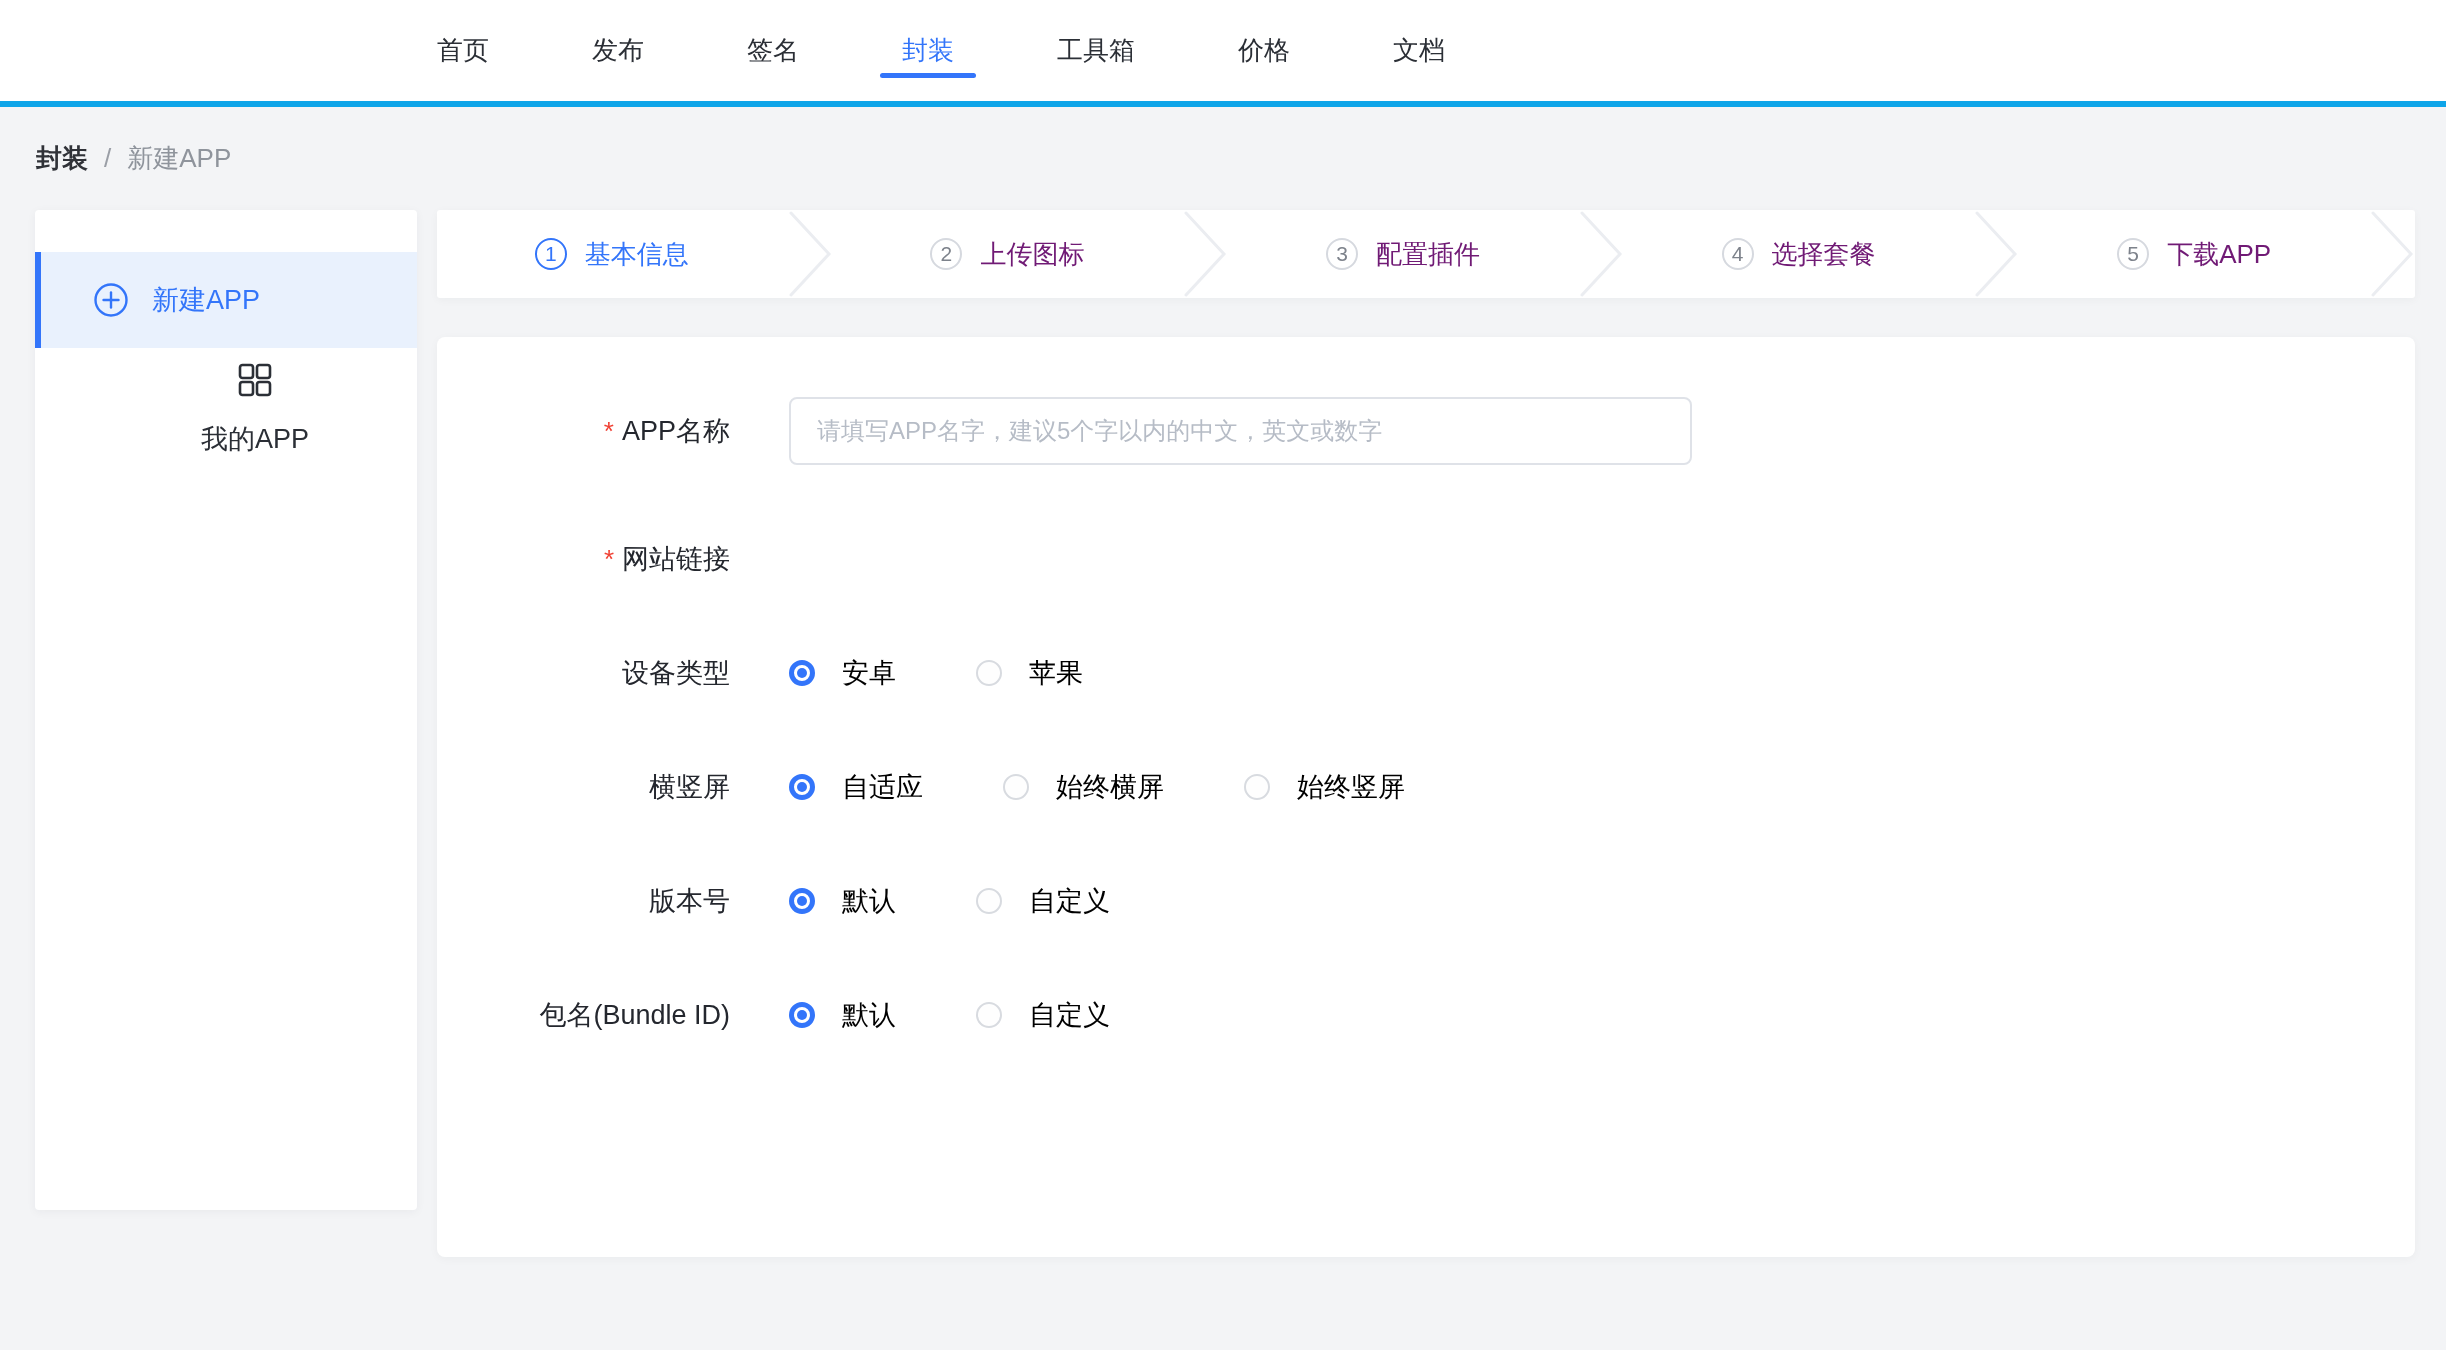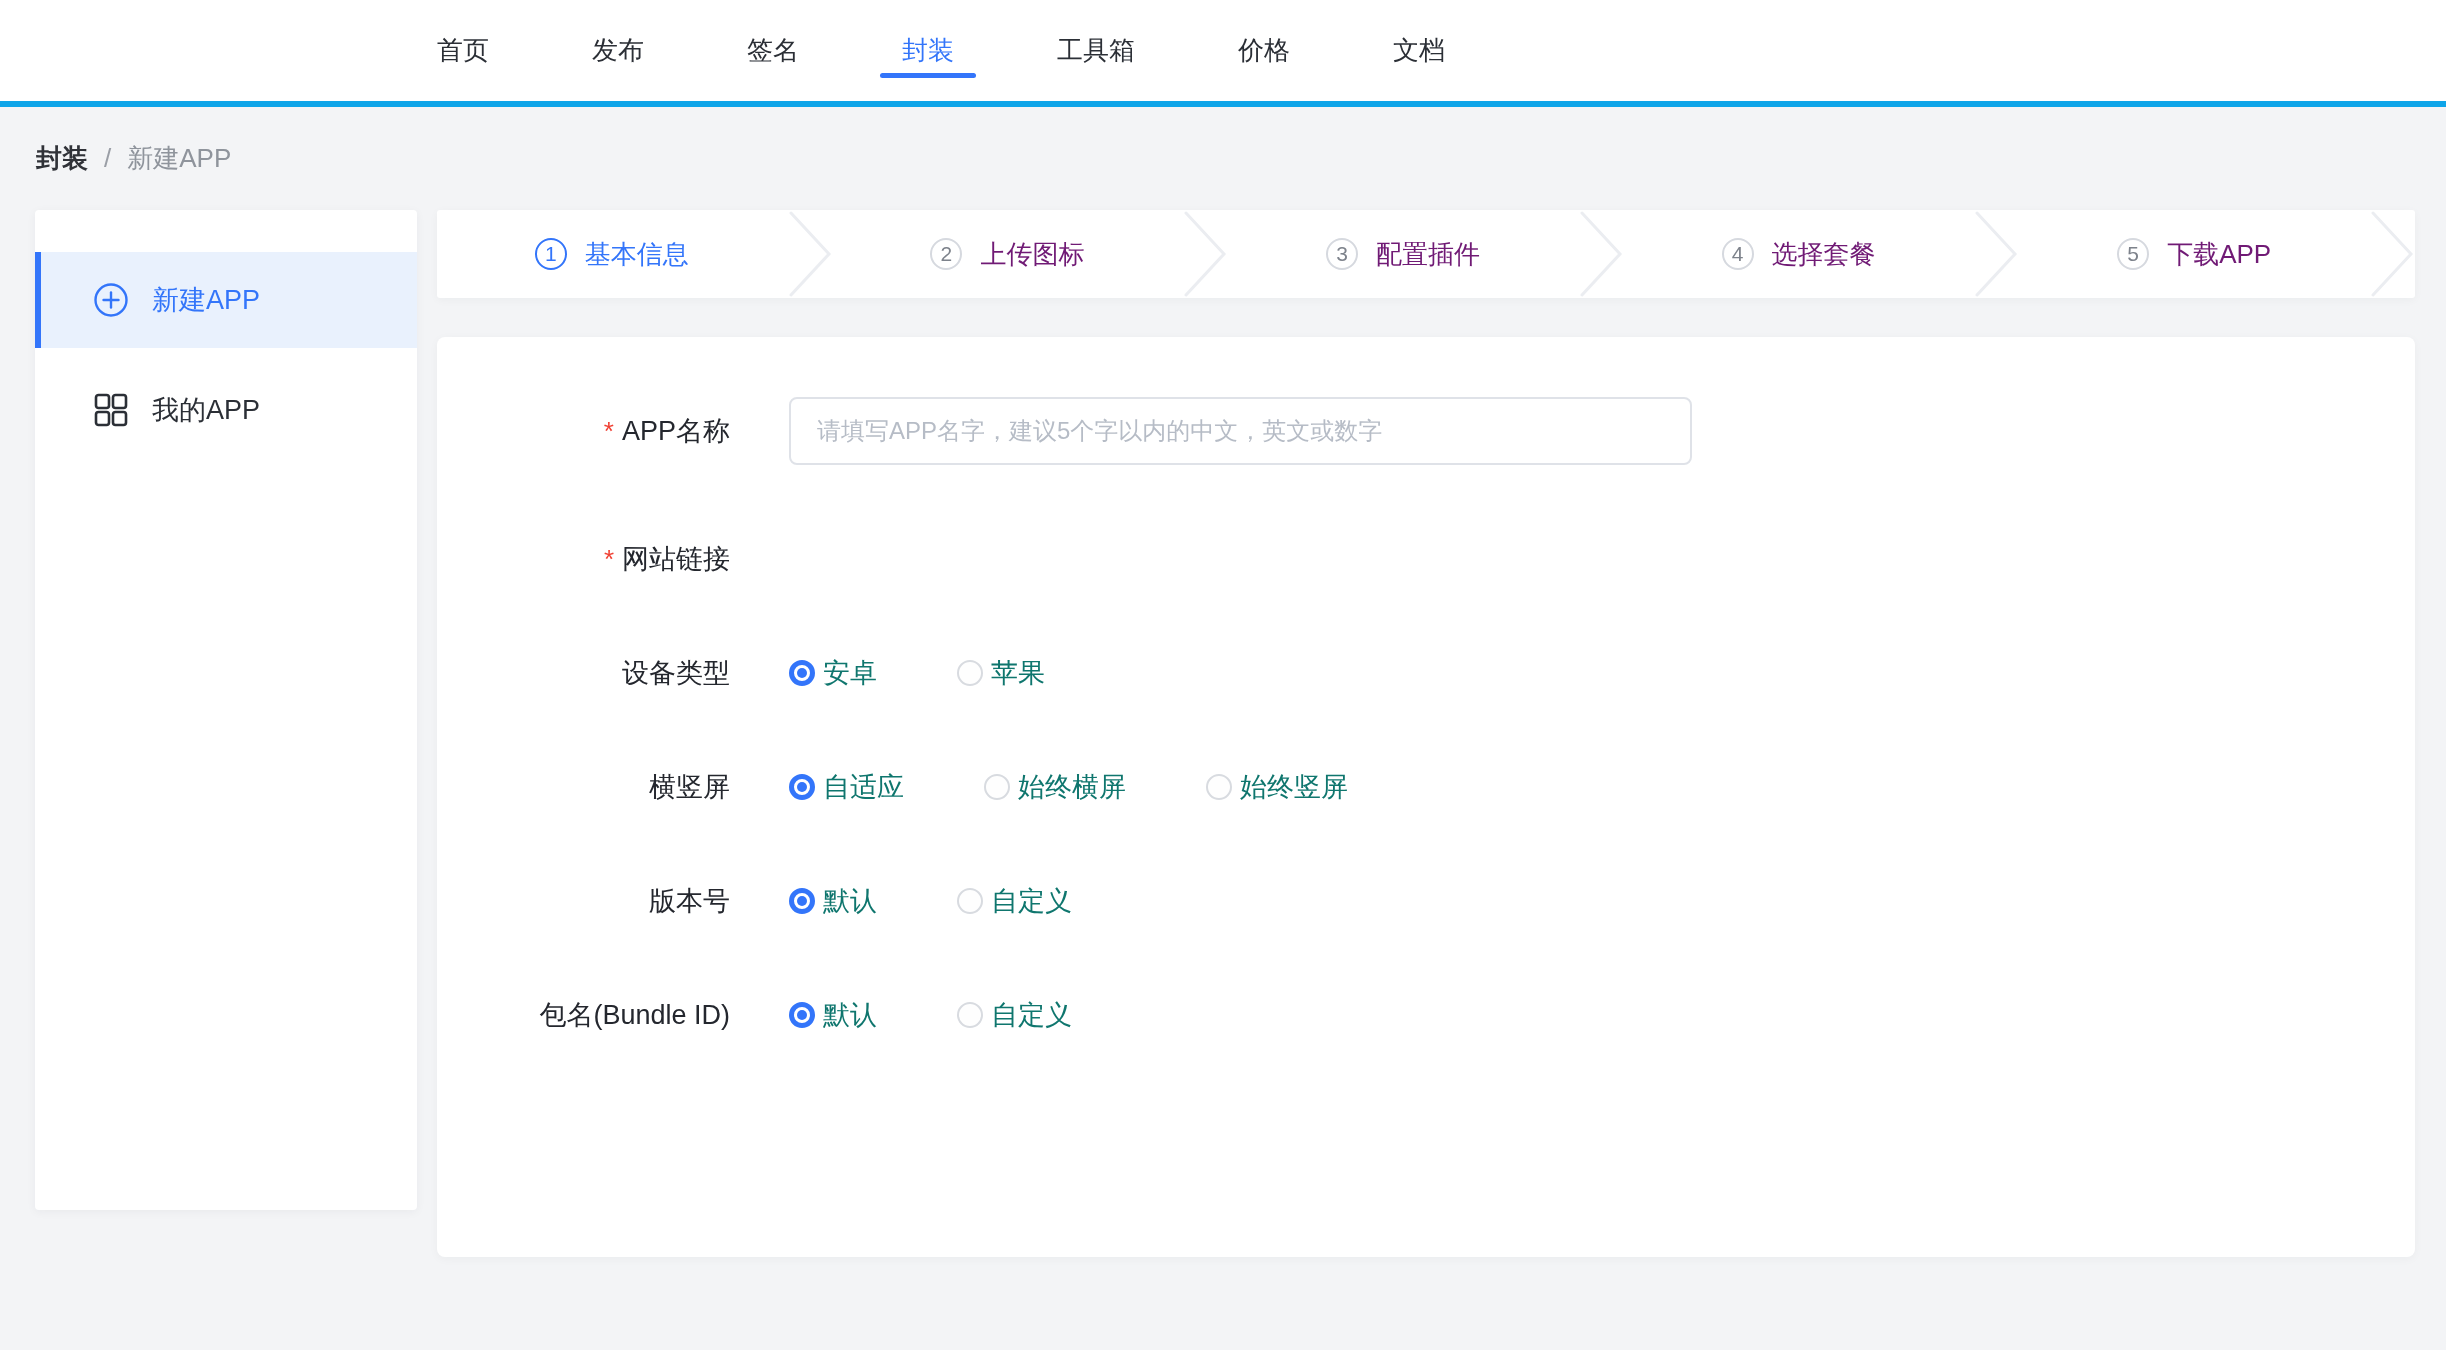--- a/index.html
+++ b/index.html
@@ -52,21 +52,21 @@
   }
   .side-item {
     height:96px; display:flex; align-items:center;
     padding-left:58px; gap:23px; font-size:27px; color:#2B2F36;
     cursor:pointer;
   }
   .side-item.active {
     background:#E9F1FD; border-left:6px solid #3375FA;
     padding-left:52px; color:#3375FA;
   }
-  .side-item + .side-item { margin-top:14px; }
+  .side-item + .side-item { margin-top:14px;flex-direction:column; }
   .side-icon { width:36px; height:36px; display:flex; flex:none; }
 
   
   .main { flex:1; min-width:0; }
 
   
   .steps {
     height:88px; background:#FFFFFF; border-radius:3px;
     display:flex; align-items:stretch; overflow:hidden;
     box-shadow:0 2px 10px rgba(31,45,61,0.04);
@@ -117,21 +117,21 @@
     border:2px solid #D8DBE0; background:#FEFEFE; position:relative;
   }
   .radio-option.selected .radio-circle {
     border:5px solid #3375FA; background:#FFFFFF;
   }
   .radio-option.selected .radio-circle::after {
     content:""; position:absolute; left:50%; top:50%;
     width:10px; height:10px; border-radius:50%;
     background:#3375FA; transform:translate(-50%,-50%);
   }
-  .radio-label { margin-left:8px; font-size:27px; color:#0f766e;text-align:center; }
+  .radio-label { margin-left:27px; font-size:27px; color:#000000;text-align:center; }
 
   
   .button-row { margin-top:80px; padding-left:352px; }
   .next-button {
     width:279px; height:67px; border:none; border-radius:8px;
     background:#EAEBEE; color:#C2C6CC; font-size:27px;
     cursor:not-allowed;
     font-family:"Liberation Sans","DejaVu Sans",sans-serif;
   }
 

